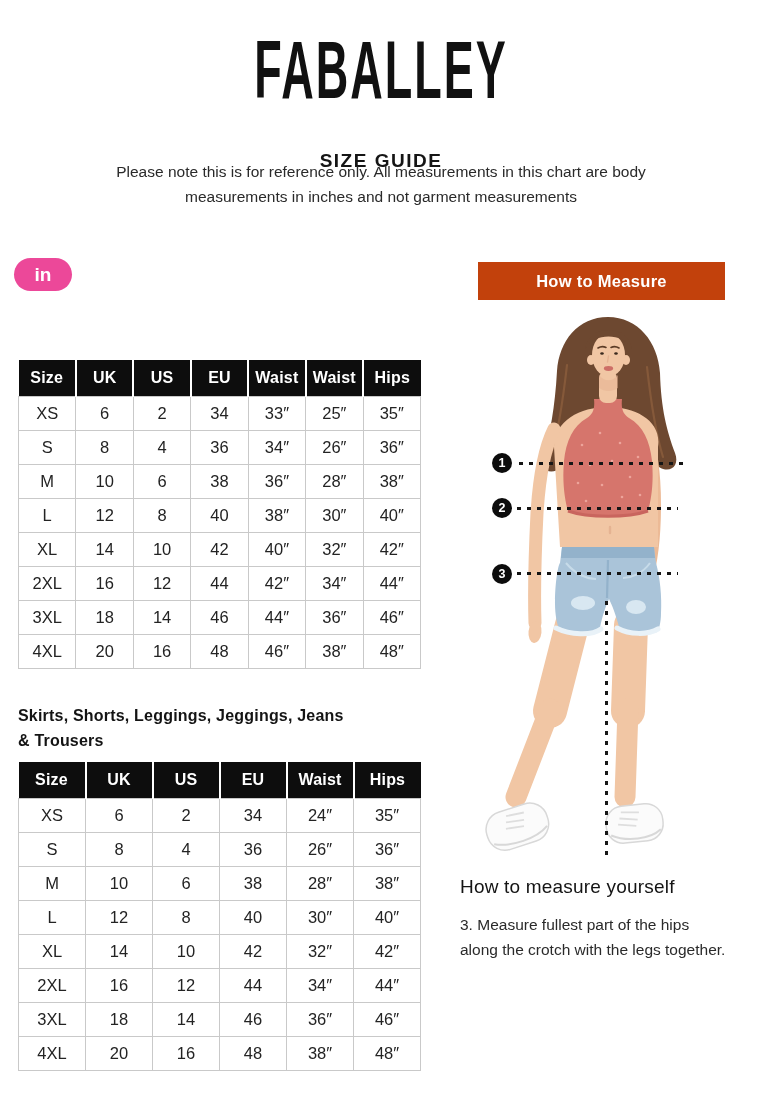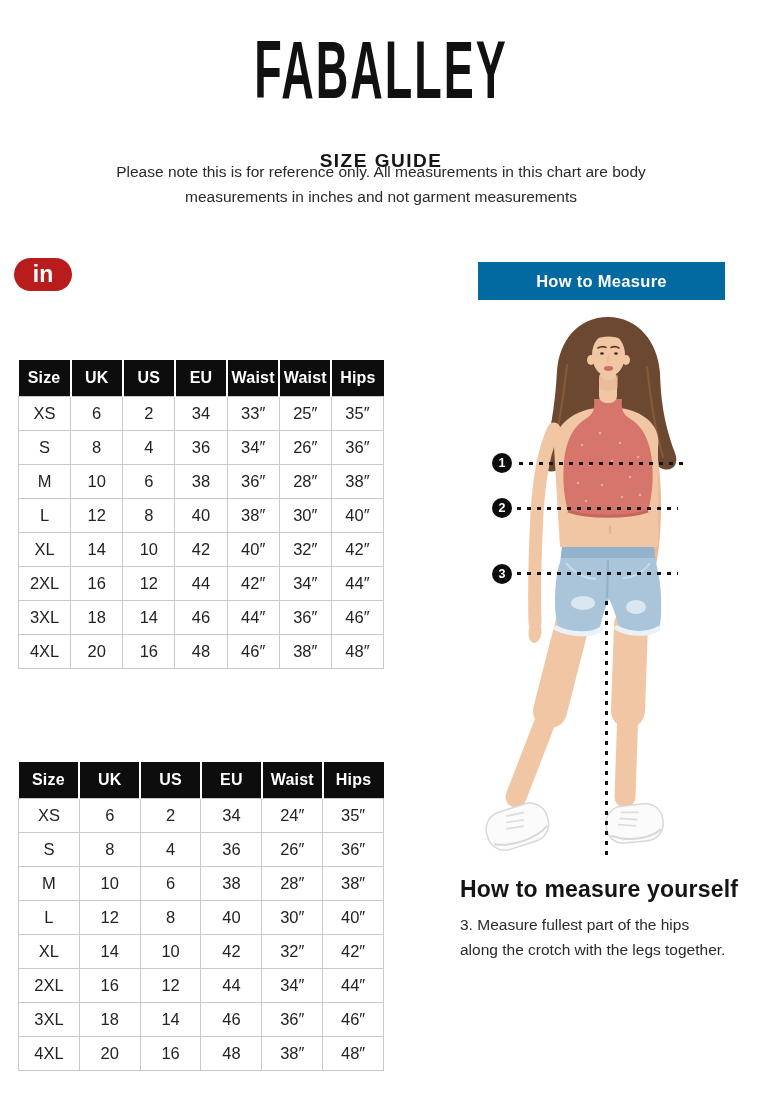--- a/index.html
+++ b/index.html
@@ -20,52 +20,52 @@
   }
   .reference-note{
     position:absolute; top:159px; left:50%; transform:translateX(-50%);
     width:640px; text-align:center; font-size:15.5px; line-height:25px; color:#2a2a2a;
     white-space:pre-line;
   }
 
   
   .unit-badge{
     position:absolute; left:14px; top:258px; width:58px; height:33px;
-    background:#b91c1c; color:#fff; border-radius:17px;
+    background:#ec4899; color:#fff; border-radius:17px;
     display:flex; align-items:center; justify-content:center;
-    font-size:23px; font-weight:700; cursor:pointer;
+    font-size:19px; font-weight:700; cursor:pointer;
   }
   .section-heading{
     position:absolute; left:18px; width:410px;
     font-size:16px; font-weight:700; line-height:24.5px; color:#141414;
     white-space:pre-line; letter-spacing:.2px;
   }
   #heading-tops{ top:301px; }
   #heading-bottoms{ top:704px; }
 
   table.size-table{
-    position:absolute; left:18px; width:366px;
+    position:absolute; left:18px; width:403px;
     border-collapse:collapse; table-layout:fixed;
   }
   #table-tops{ top:360px; }
   #table-bottoms{ top:762px; }
   table.size-table th{
     background:#0d0d0d; color:#fff; height:36px;
     font-size:16px; font-weight:700; text-align:center; letter-spacing:.2px;
   }
   table.size-table th + th{ border-left:2px solid #fff; }
   table.size-table td{
     height:34px; border:1px solid #c9c9c9; background:#fff;
     font-size:16.5px; color:#232323; text-align:center;
   }
 
   
   .measure-banner{
     position:absolute; left:478px; top:262px; width:247px; height:38px;
-    background:#0369a1; color:#fff;
+    background:#c2410c; color:#fff;
     display:flex; align-items:center; justify-content:center;
     font-size:16.5px; font-weight:700; letter-spacing:.3px;
   }
   .figure-svg{ position:absolute; left:450px; top:315px; width:300px; height:545px; }
 
   .marker{
     position:absolute; width:20px; height:20px; border-radius:50%;
     background:#0c0c0c; color:#fff; z-index:5;
     display:flex; align-items:center; justify-content:center;
     font-size:12.5px; font-weight:700;
@@ -82,21 +82,21 @@
   #line-waist{ left:517px; top:507px; width:161px; }
   #line-hips { left:517px; top:572px; width:161px; }
   .dotline-v{
     position:absolute; width:3px; z-index:4;
     background:repeating-linear-gradient(180deg,#161616 0 4px,transparent 4px 10px);
   }
   #line-inseam{ left:605px; top:601px; height:254px; }
 
   .how-title{
     position:absolute; left:460px; top:876px;
-    font-size:23px; font-weight:700; color:#141414; letter-spacing:.2px;
+    font-size:19px; font-weight:400; color:#141414; letter-spacing:.2px;
   }
   .steps{ position:absolute; left:460px; top:912px; width:300px; }
   .steps p{
     font-size:15.5px; line-height:25px; color:#2a2a2a;
     margin:0 0 22px 0; white-space:pre-line;
   }
 </style>
 </head>
 <body>
 
@@ -190,20 +190,22 @@
           <td>20</td>
           <td>16</td>
           <td>48</td>
           <td>46″</td>
           <td>38″</td>
           <td>48″</td>
         </tr>
       </tbody>
     </table>
 
+  <div class="section-heading" id="heading-bottoms">Skirts, Shorts, Leggings, Jeggings, Jeans
+&amp; Trousers</div>
   <table class="size-table" id="table-bottoms">
       <thead>
         <tr>
           <th>Size</th>
           <th>UK</th>
           <th>US</th>
           <th>EU</th>
           <th>Waist</th>
           <th>Hips</th>
         </tr>

